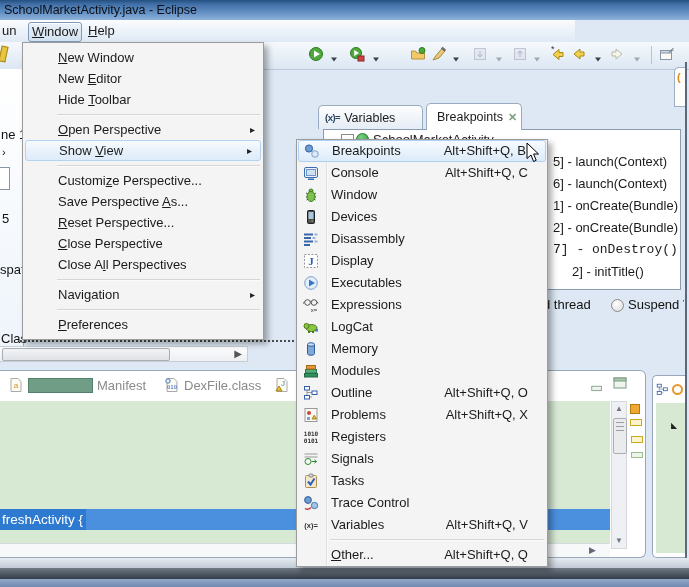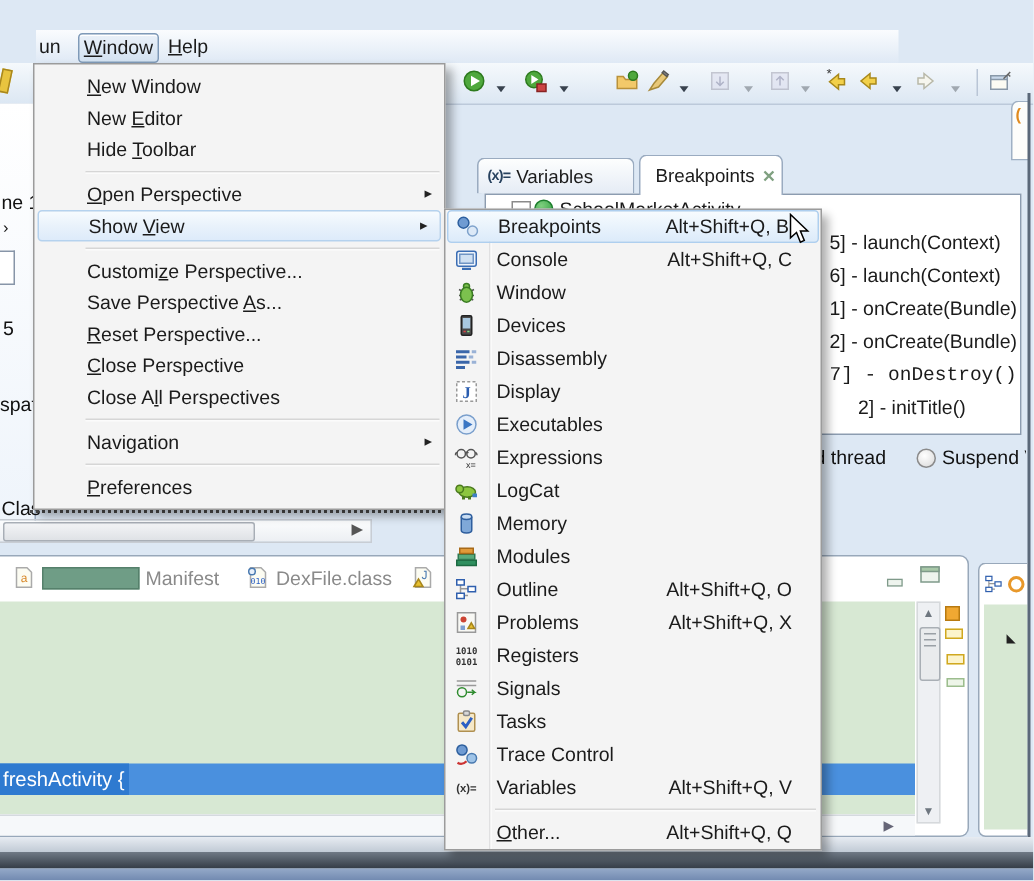--- a/index.html
+++ b/index.html
@@ -4,21 +4,21 @@
 <style>
   html,body{margin:0;padding:0;}
   body{width:689px;height:587px;overflow:hidden;font-family:"Liberation Sans",sans-serif;}
   #screen{position:relative;width:689px;height:587px;background:#dde8f4;overflow:hidden;font-size:13px;color:#1b1b1b;}
 
   
   #titlebar{position:absolute;left:0;top:0;width:689px;height:20px;
     background:linear-gradient(180deg,#23507f 0%,#3f6ea6 20%,#6b97c9 70%,#8fb2dc 100%);
     color:#0b0f1a;line-height:20px;padding-left:4px;box-sizing:border-box;font-size:12.5px;}
   #menubar{position:absolute;left:0;top:20px;width:575px;height:22px;
-    background:linear-gradient(180deg,#fafcfe,#dfe9f5);margin-left:24px;}
+    background:linear-gradient(180deg,#fafcfe,#dfe9f5);}
   .mb-item{position:absolute;top:2px;height:18px;line-height:18px;}
   #mb-window{left:28px;width:52px;text-align:center;border:1px solid #7f9ab8;border-radius:3px;
     background:linear-gradient(180deg,#eaf1f9,#d3e2f1);box-shadow:inset 0 1px 0 #fff;}
   #toolbar{position:absolute;left:0;top:42px;width:689px;height:27px;
     background:linear-gradient(180deg,#f5f9fc,#dce7f3);border-bottom:1px solid #bcc9da;}
   .tb-icon{position:absolute;width:16px;height:16px;}
   .tb-dd{position:absolute;width:8px;height:8px;}
   .tb-sep{position:absolute;width:1px;height:18px;background:#b9c5d6;}
   #chrome-strip-1{position:absolute;left:0;top:558px;width:689px;height:10px;background:linear-gradient(180deg,#e7ecf2,#c1cad5);z-index:3;}
   #chrome-strip-2{position:absolute;left:0;top:568px;width:689px;height:11px;background:linear-gradient(180deg,#6f7985,#343c46);z-index:3;}
@@ -83,21 +83,21 @@
   .min-max{position:absolute;}
 
   
   #outline-panel{position:absolute;left:652px;top:375px;width:33px;height:183px;background:#fff;
     border:1px solid #98a8ba;border-right:none;border-radius:5px 0 0 5px;box-sizing:border-box;overflow:hidden;z-index:2;}
   #outline-content{position:absolute;left:3px;top:27px;width:30px;height:150px;background:#d7e8d3;}
   #outline-circle{position:absolute;left:19px;top:8px;width:11px;height:11px;border-radius:50%;border:2px solid #e8982a;box-sizing:border-box;}
   #outline-tri{position:absolute;left:18px;top:45px;font-size:8px;color:#222;}
 
   
-  #window-menu{position:absolute;left:22px;top:42px;width:275px;background:#f4f4f4;
+  #window-menu{position:absolute;left:22px;top:42px;width:242px;background:#f4f4f4;
     border:1px solid #9b9b9b;box-shadow:4px 4px 6px rgba(0,0,0,0.32);z-index:20;box-sizing:border-box;padding:4px 0;}
   .wm-item{position:relative;height:21px;line-height:21px;padding-left:35px;}
   .wm-item.hl{margin:0 2px;padding-left:33px;border:1px solid #b5d2ee;border-radius:3px;box-sizing:border-box;height:21px;line-height:19px;
     background:linear-gradient(180deg,#f7fbfe,#e9f2fb 50%,#ddebfa);}
   .wm-arrow{position:absolute;right:8px;top:0;font-size:10px;color:#222;}
   .menu-sep{height:9px;position:relative;}
   .menu-sep::after{content:"";position:absolute;left:34px;right:3px;top:4px;border-top:1px solid #d6d6d6;border-bottom:1px solid #fbfbfb;}
   #show-view-submenu{position:absolute;left:296px;top:139px;width:252px;background:#f4f4f4;
     border:1px solid #9b9b9b;box-shadow:4px 4px 6px rgba(0,0,0,0.32);z-index:21;box-sizing:border-box;}
   #show-view-submenu::before{content:"";position:absolute;left:29px;top:0;bottom:0;width:1px;background:#e0e0e1;}
@@ -112,20 +112,23 @@
   .sv-sep::after{content:"";position:absolute;left:33px;right:3px;top:3px;border-top:1px solid #d6d6d6;border-bottom:1px solid #fbfbfb;}
   u{text-decoration:underline;}
 
   #cursor{position:absolute;left:526px;top:142px;z-index:40;}
 </style>
 </head>
 <body>
 
 <div id="screen">
 
+  <div id="titlebar">
+    <span>SchoolMarketActivity.java - Eclipse</span>
+  </div>
 
   <div id="menubar">
       <span class="mb-item" style="left: 2px;">un</span>
       <span class="mb-item" id="mb-window" style="left: 28px;"><u>W</u>indow</span>
       <span class="mb-item" style="left: 88px;"><u>H</u>elp</span>
     </div>
 
   <div id="toolbar">
       <span style="position: absolute; left: 0px; top: 4px; width: 5px; height: 14px; background: rgb(232, 196, 63); border: 1px solid rgb(168, 135, 31); transform: rotate(12deg);"></span>
       <span class="tb-icon" style="left: 308px; top: 4px;"><svg viewBox="0 0 16 16">

